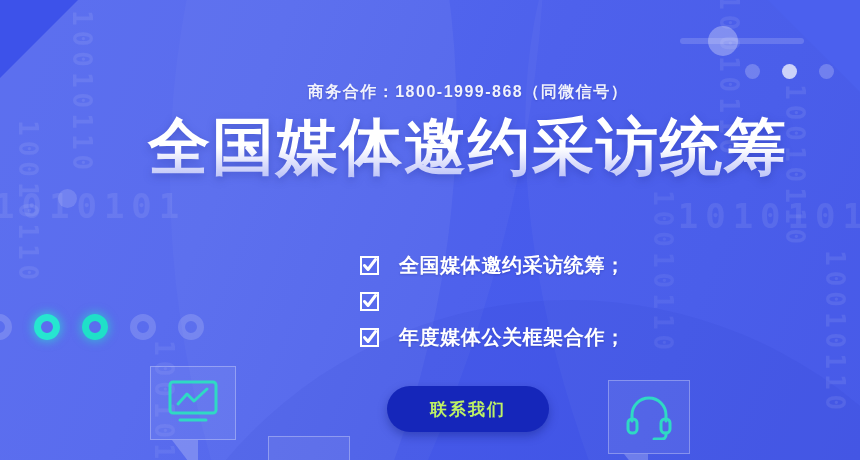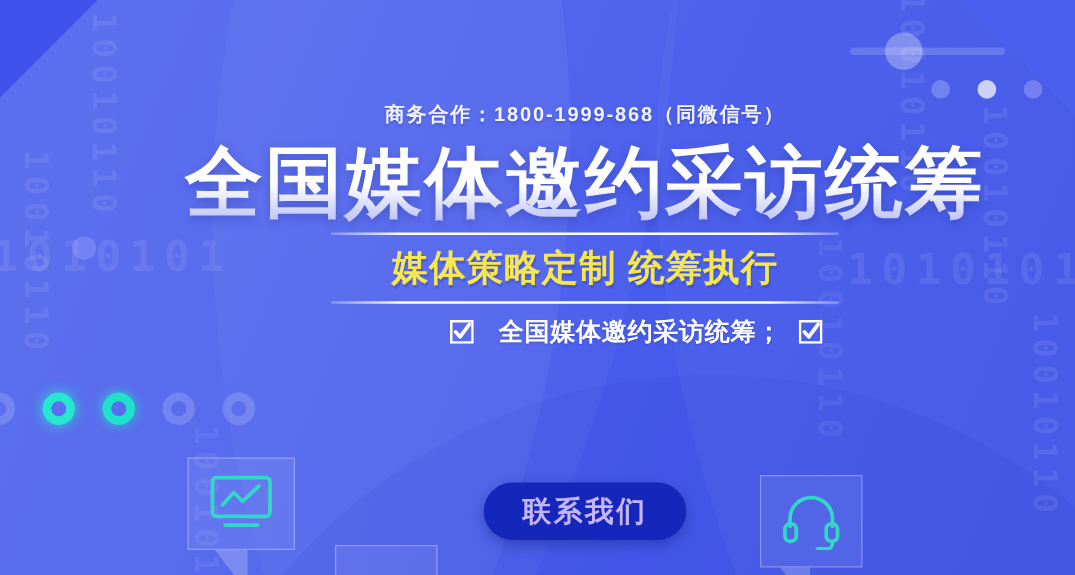--- a/index.html
+++ b/index.html
@@ -139,39 +139,39 @@
     padding:7px 0 6px;
     font-size:29px;
     font-weight:900;
     color:#f7e74e;
     letter-spacing:1px;
     text-shadow:1px 2px 0 rgba(45,60,190,.35);
   }
 
   .features{
     position:absolute; top:252px; left:322px;
-    display:flex; flex-direction:row; gap:13px;
+    display:flex; flex-direction:column; gap:13px;
   }
   .feature{ display:flex; align-items:center; gap:20px; }
   .chk{ width:19px; height:19px; flex:0 0 19px; position:relative; }
   .chk svg{ display:block; }
   .feature-text{
     color:#ffffff; font-size:20px; font-weight:700; letter-spacing:.6px;
     text-shadow:0 1px 2px rgba(25,35,130,.3);
   }
 
   .cta{
     position:absolute; top:386px; left:50%; transform:translateX(-50%);
     width:162px; height:46px;
     background:#1526ba;
     border-radius:23px;
     border:none;
-    color:#c4b5fd;
+    color:#bef264;
     font-family:Liberation Sans, sans-serif;
-    font-size:23px; font-weight:900; letter-spacing:2px;
+    font-size:17px; font-weight:900; letter-spacing:2px;
     cursor:pointer;
     box-shadow:0 4px 10px rgba(10,20,110,.35);
   }
 </style>
 </head>
 <body>
 
 <div class="banner">
 
   <div class="bg-layer">
@@ -240,25 +240,20 @@
       <div class="box"></div>
     </div>
   </div>
 
   <div class="content">
 
     <div class="contact-line">商务合作：1800-1999-868（同微信号）</div>
 
     <h1 class="headline">全国媒体邀约采访统筹</h1>
 
-    <div class="sub-wrap">
-      <div class="rule"></div>
-      <div class="subtitle">媒体策略定制 统筹执行</div>
-      <div class="rule"></div>
-    </div>
 
     <div class="features">
 
       <div class="feature">
         <span class="chk">
           <svg width="19" height="19" viewBox="0 0 19 19">
             <rect x="1" y="1" width="17" height="17" fill="none" stroke="#ffffff" stroke-width="2"></rect>
             <polyline points="4.5,9.5 8,13.5 15.5,3.5" fill="none" stroke="#ffffff" stroke-width="3" stroke-linecap="round" stroke-linejoin="round"></polyline>
           </svg>
         </span>
@@ -267,19 +262,28 @@
 
       <div class="feature">
         <span class="chk">
           <svg width="19" height="19" viewBox="0 0 19 19">
             <rect x="1" y="1" width="17" height="17" fill="none" stroke="#ffffff" stroke-width="2"></rect>
             <polyline points="4.5,9.5 8,13.5 15.5,3.5" fill="none" stroke="#ffffff" stroke-width="3" stroke-linecap="round" stroke-linejoin="round"></polyline>
           </svg>
         </span>
       </div>
 
+      <div class="feature">
+        <span class="chk">
+          <svg width="19" height="19" viewBox="0 0 19 19">
+            <rect x="1" y="1" width="17" height="17" fill="none" stroke="#ffffff" stroke-width="2"></rect>
+            <polyline points="4.5,9.5 8,13.5 15.5,3.5" fill="none" stroke="#ffffff" stroke-width="3" stroke-linecap="round" stroke-linejoin="round"></polyline>
+          </svg>
+        </span>
+        <span class="feature-text">年度媒体公关框架合作；</span>
+      </div>
 
     </div>
 
     <button class="cta">联系我们</button>
 
   </div>
 </div>
 
 </body></html>

